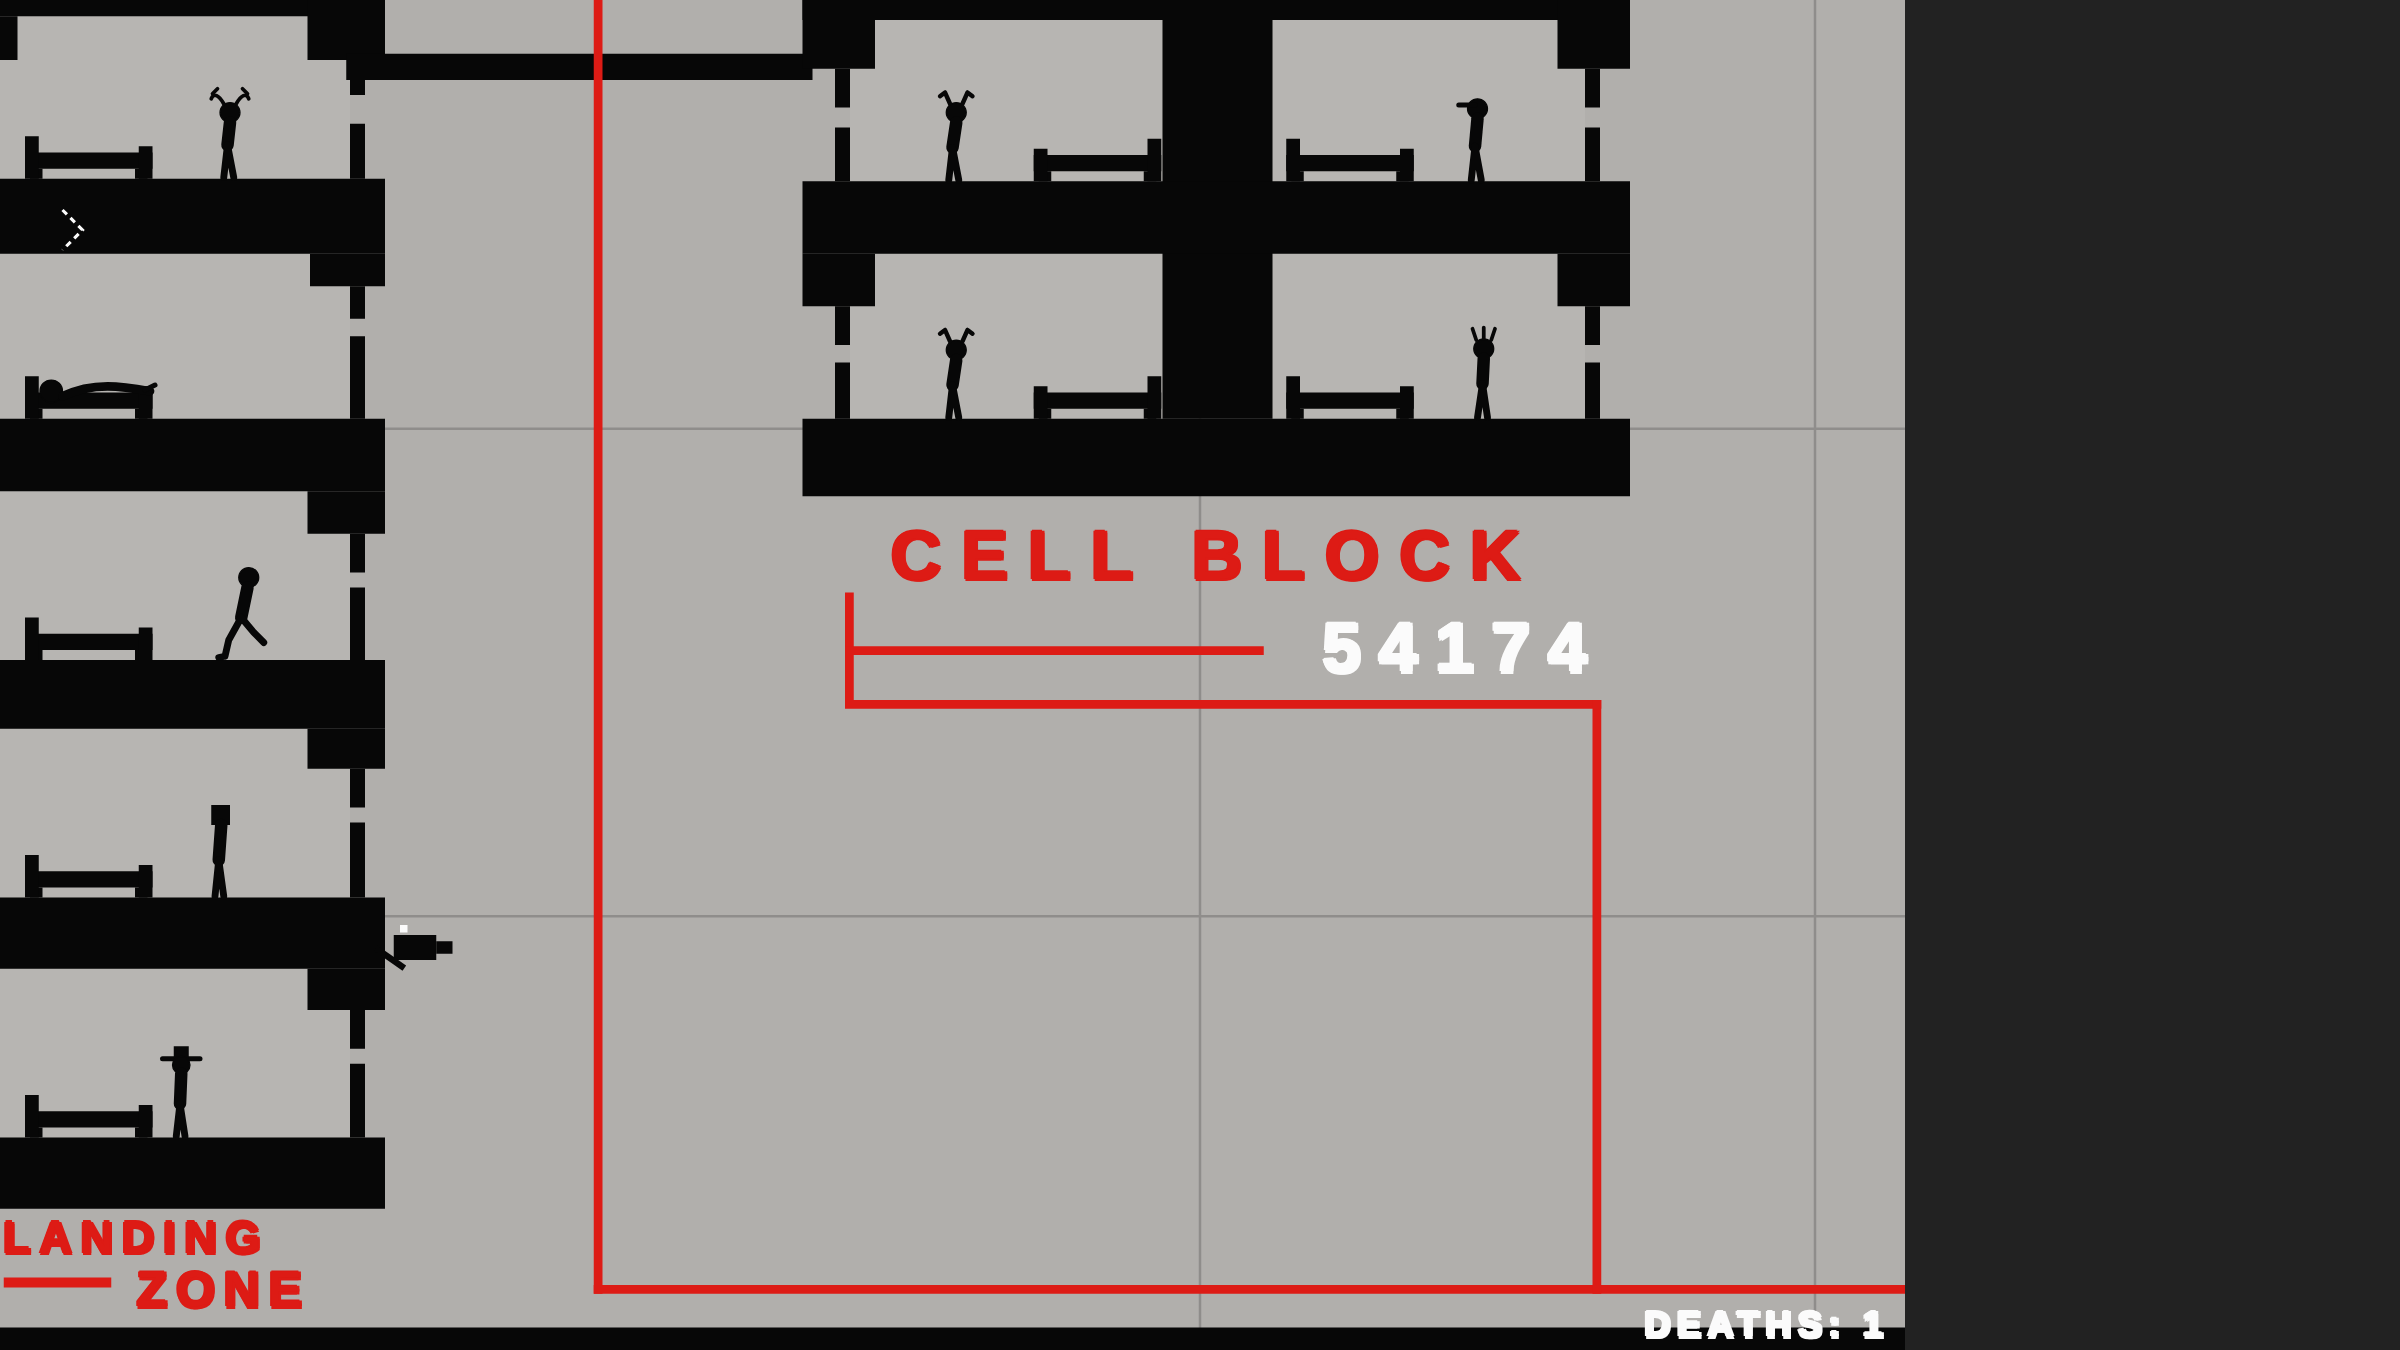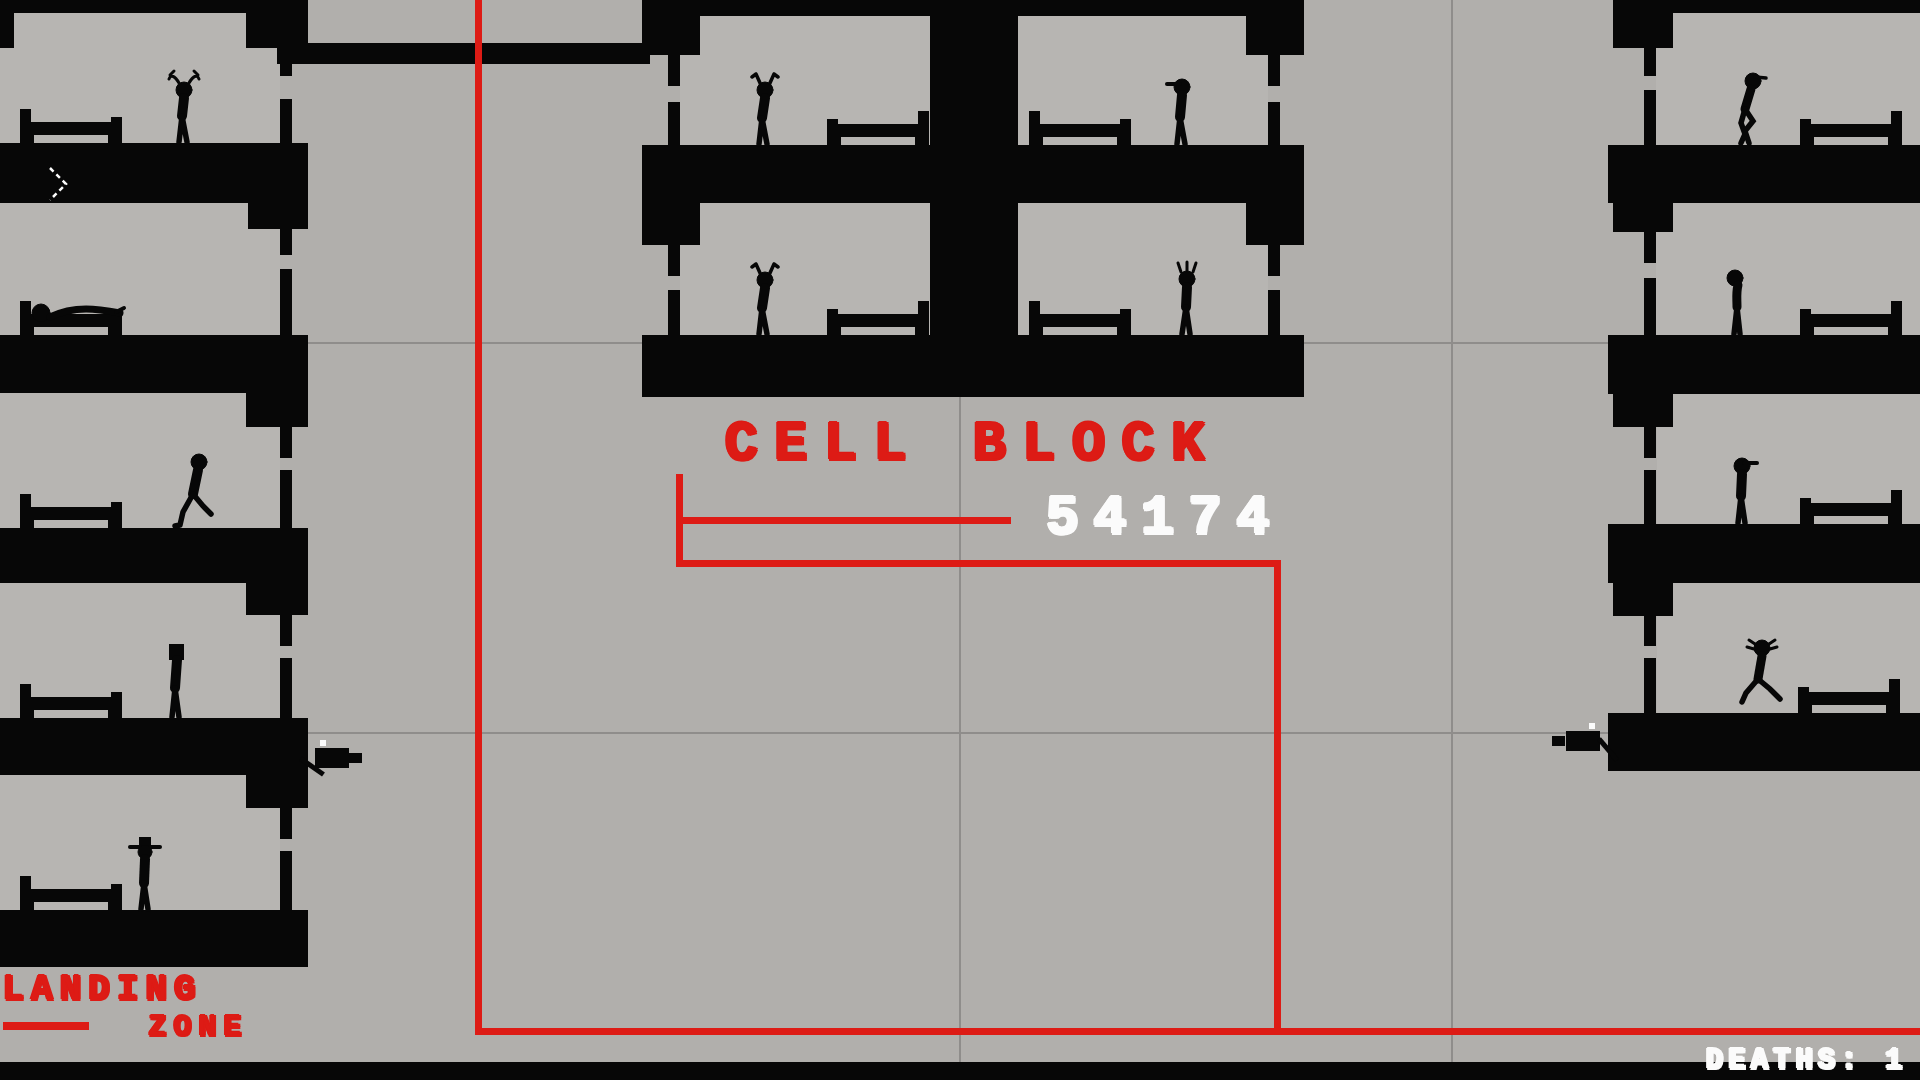--- a/index.html
+++ b/index.html
@@ -1,31 +1,31 @@
 <!DOCTYPE html>
 <html><head>
 <meta charset="utf-8">
 <style>
   html,body{margin:0;padding:0;background:#222;}
-  #stage{position:relative;width:1920px;height:1080px;overflow:hidden;
-         font-family:Liberation Mono, monospace;}
+  #stage{position:relative;width:1524px;height:1080px;overflow:hidden;
+         font-family:Liberation Sans, sans-serif;}
   #stage *{position:absolute;box-sizing:border-box;}
   .px-text{font-weight:bold;white-space:pre;line-height:1;
            text-shadow:2px 0 currentColor,0 2px currentColor,2px 2px currentColor,
                        -1px 0 currentColor,0 -1px currentColor;}
   svg{overflow:visible;}
 </style>
 </head>
 <body>
 
 <div id="stage" style="background: rgb(177, 175, 172);">
   <div class="px-text" style="left: 640px; top: 416px; width: 664px; text-align: center; font-size: 56px; letter-spacing: 16px; z-index: 8; color: rgb(221, 27, 21);">CELL BLOCK</div>
   <div class="px-text" style="left: 953px; top: 490px; width: 330px; text-align: right; font-size: 56px; letter-spacing: 14px; z-index: 8; color: rgb(251, 251, 251);">54174</div>
   <div class="px-text" style="left: 2px; top: 972px; font-size: 36px; letter-spacing: 7px; z-index: 8; color: rgb(221, 27, 21);">LANDING</div>
-  <div class="px-text" style="left: 90px; top: 1012px; width: 158px; text-align: right; font-size: 30px; letter-spacing: 7px; z-index: 8; color: rgb(221, 27, 21);">ZONE</div>
+  <div class="px-text" style="left: 90px; top: 1012px; width: 158px; text-align: right; font-size: 40px; letter-spacing: 7px; z-index: 8; color: rgb(221, 27, 21);">ZONE</div>
   <div class="px-text" style="right: 13px; top: 1046px; font-size: 29px; letter-spacing: 5px; z-index: 8; color: rgb(251, 251, 251);">DEATHS: 1</div>
 <div style="left: 959px; top: 0px; width: 2px; height: 1080px; background: rgb(143, 141, 139); z-index: 1;"></div>
     <div style="left: 1451px; top: 0px; width: 2px; height: 1080px; background: rgb(143, 141, 139); z-index: 1;"></div>
     <div style="left: 0px; top: 342px; width: 1920px; height: 2px; background: rgb(143, 141, 139); z-index: 1;"></div>
     <div style="left: 0px; top: 732px; width: 1920px; height: 2px; background: rgb(143, 141, 139); z-index: 1;"></div>
     <div style="left: 0px; top: 13px; width: 280px; height: 130px; background: rgb(183, 181, 178); z-index: 2;"></div>
     <div style="left: 0px; top: 203px; width: 280px; height: 132px; background: rgb(183, 181, 178); z-index: 2;"></div>
     <div style="left: 0px; top: 393px; width: 280px; height: 135px; background: rgb(183, 181, 178); z-index: 2;"></div>
     <div style="left: 0px; top: 583px; width: 280px; height: 135px; background: rgb(183, 181, 178); z-index: 2;"></div>
     <div style="left: 0px; top: 775px; width: 280px; height: 135px; background: rgb(183, 181, 178); z-index: 2;"></div>

